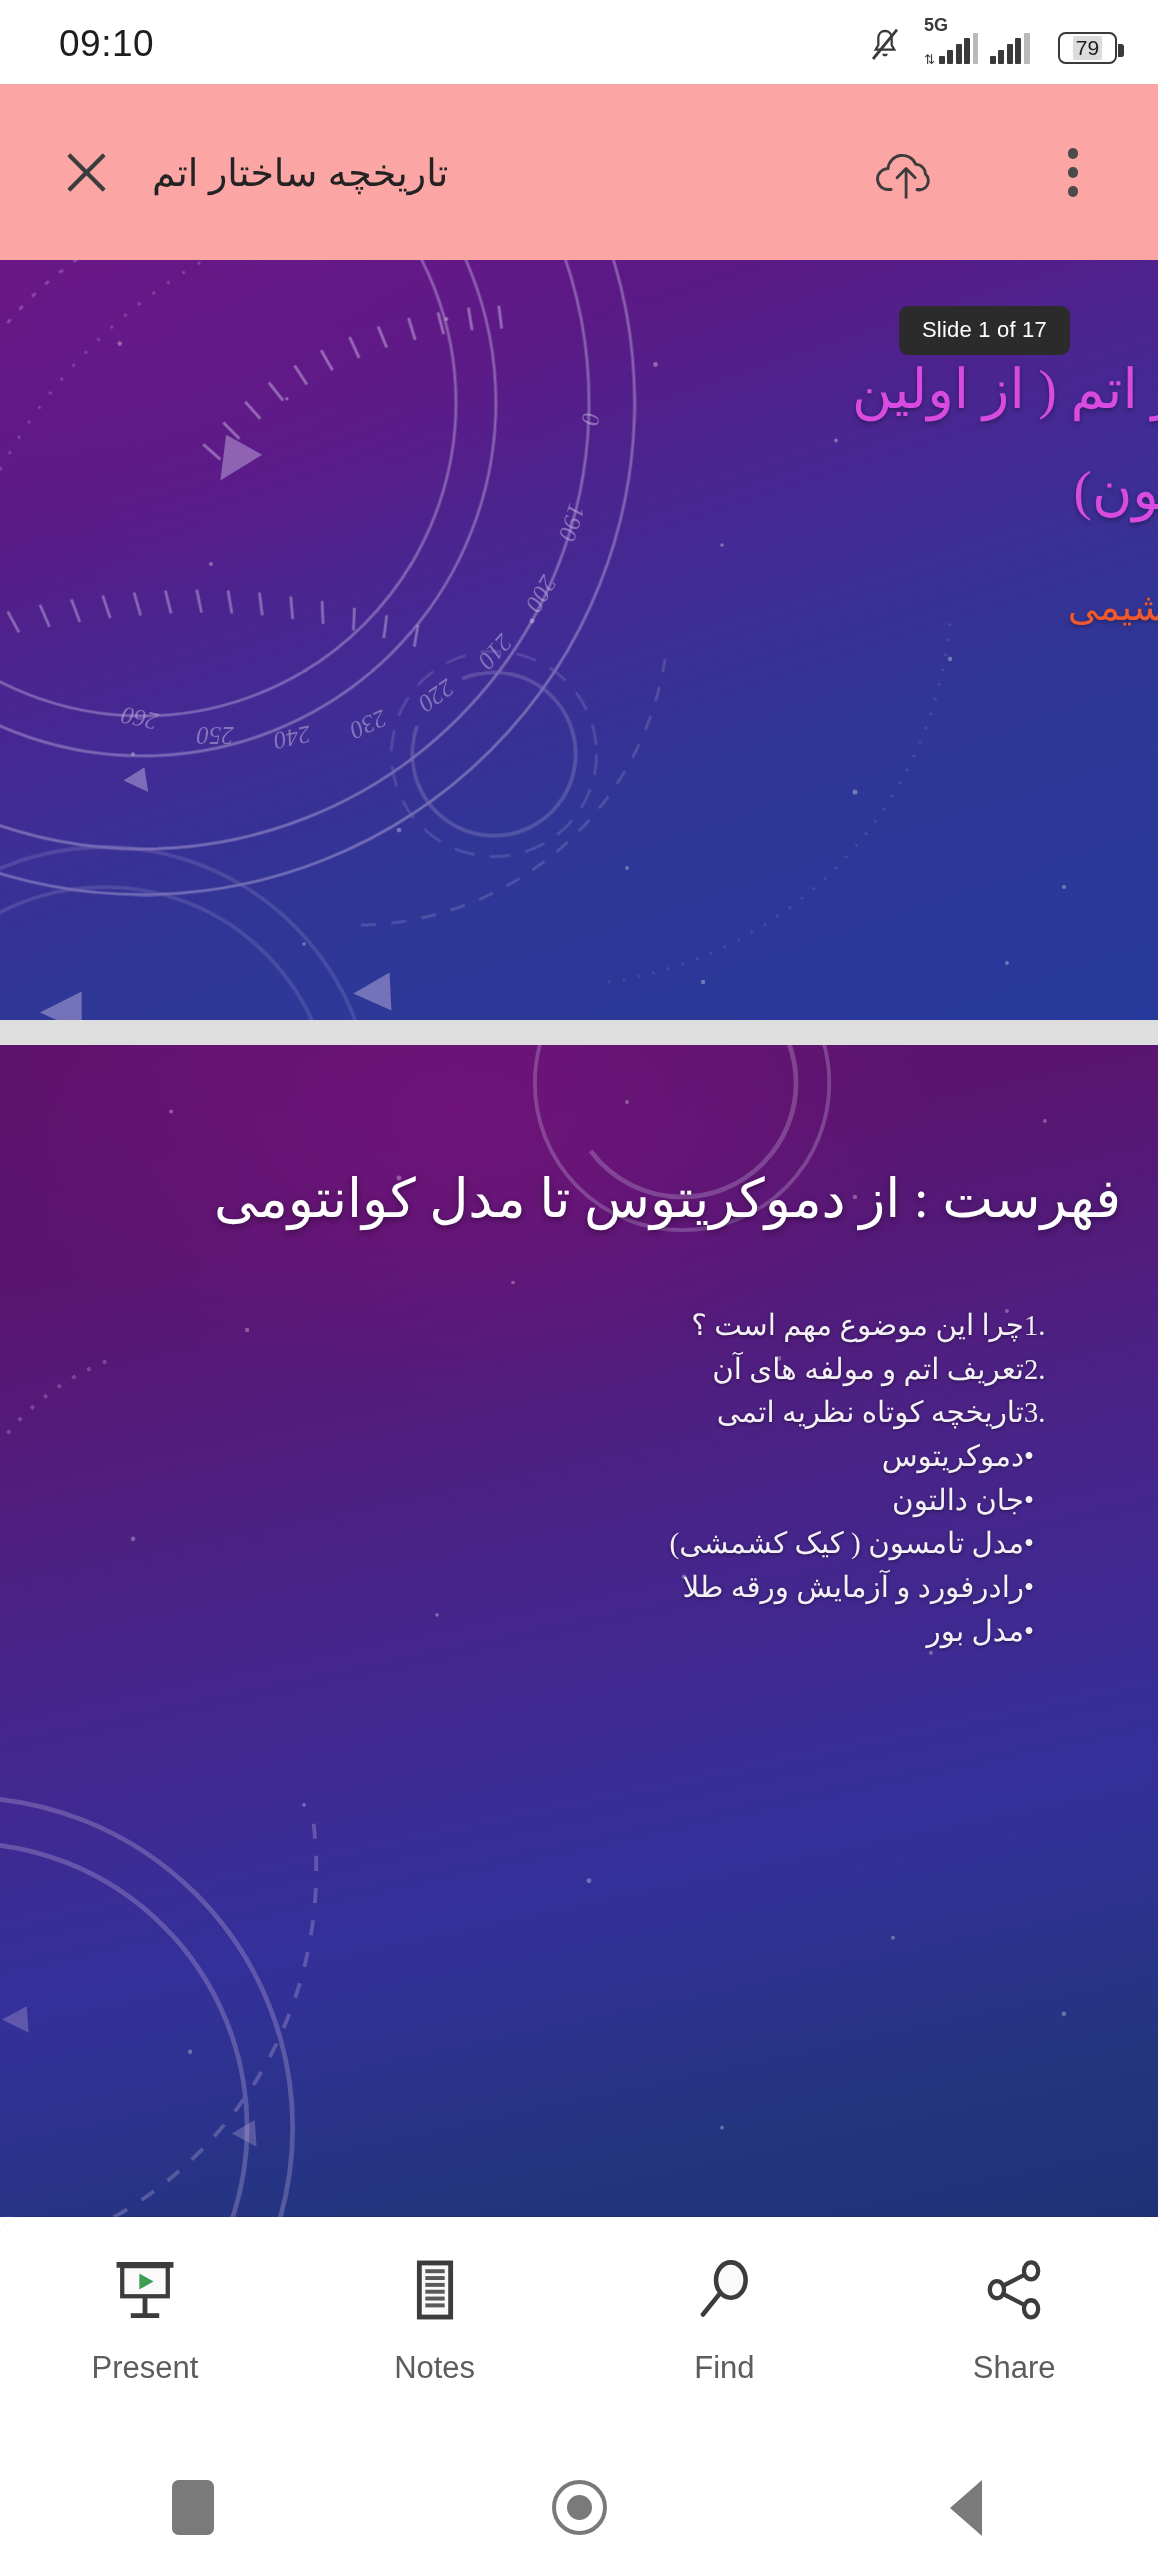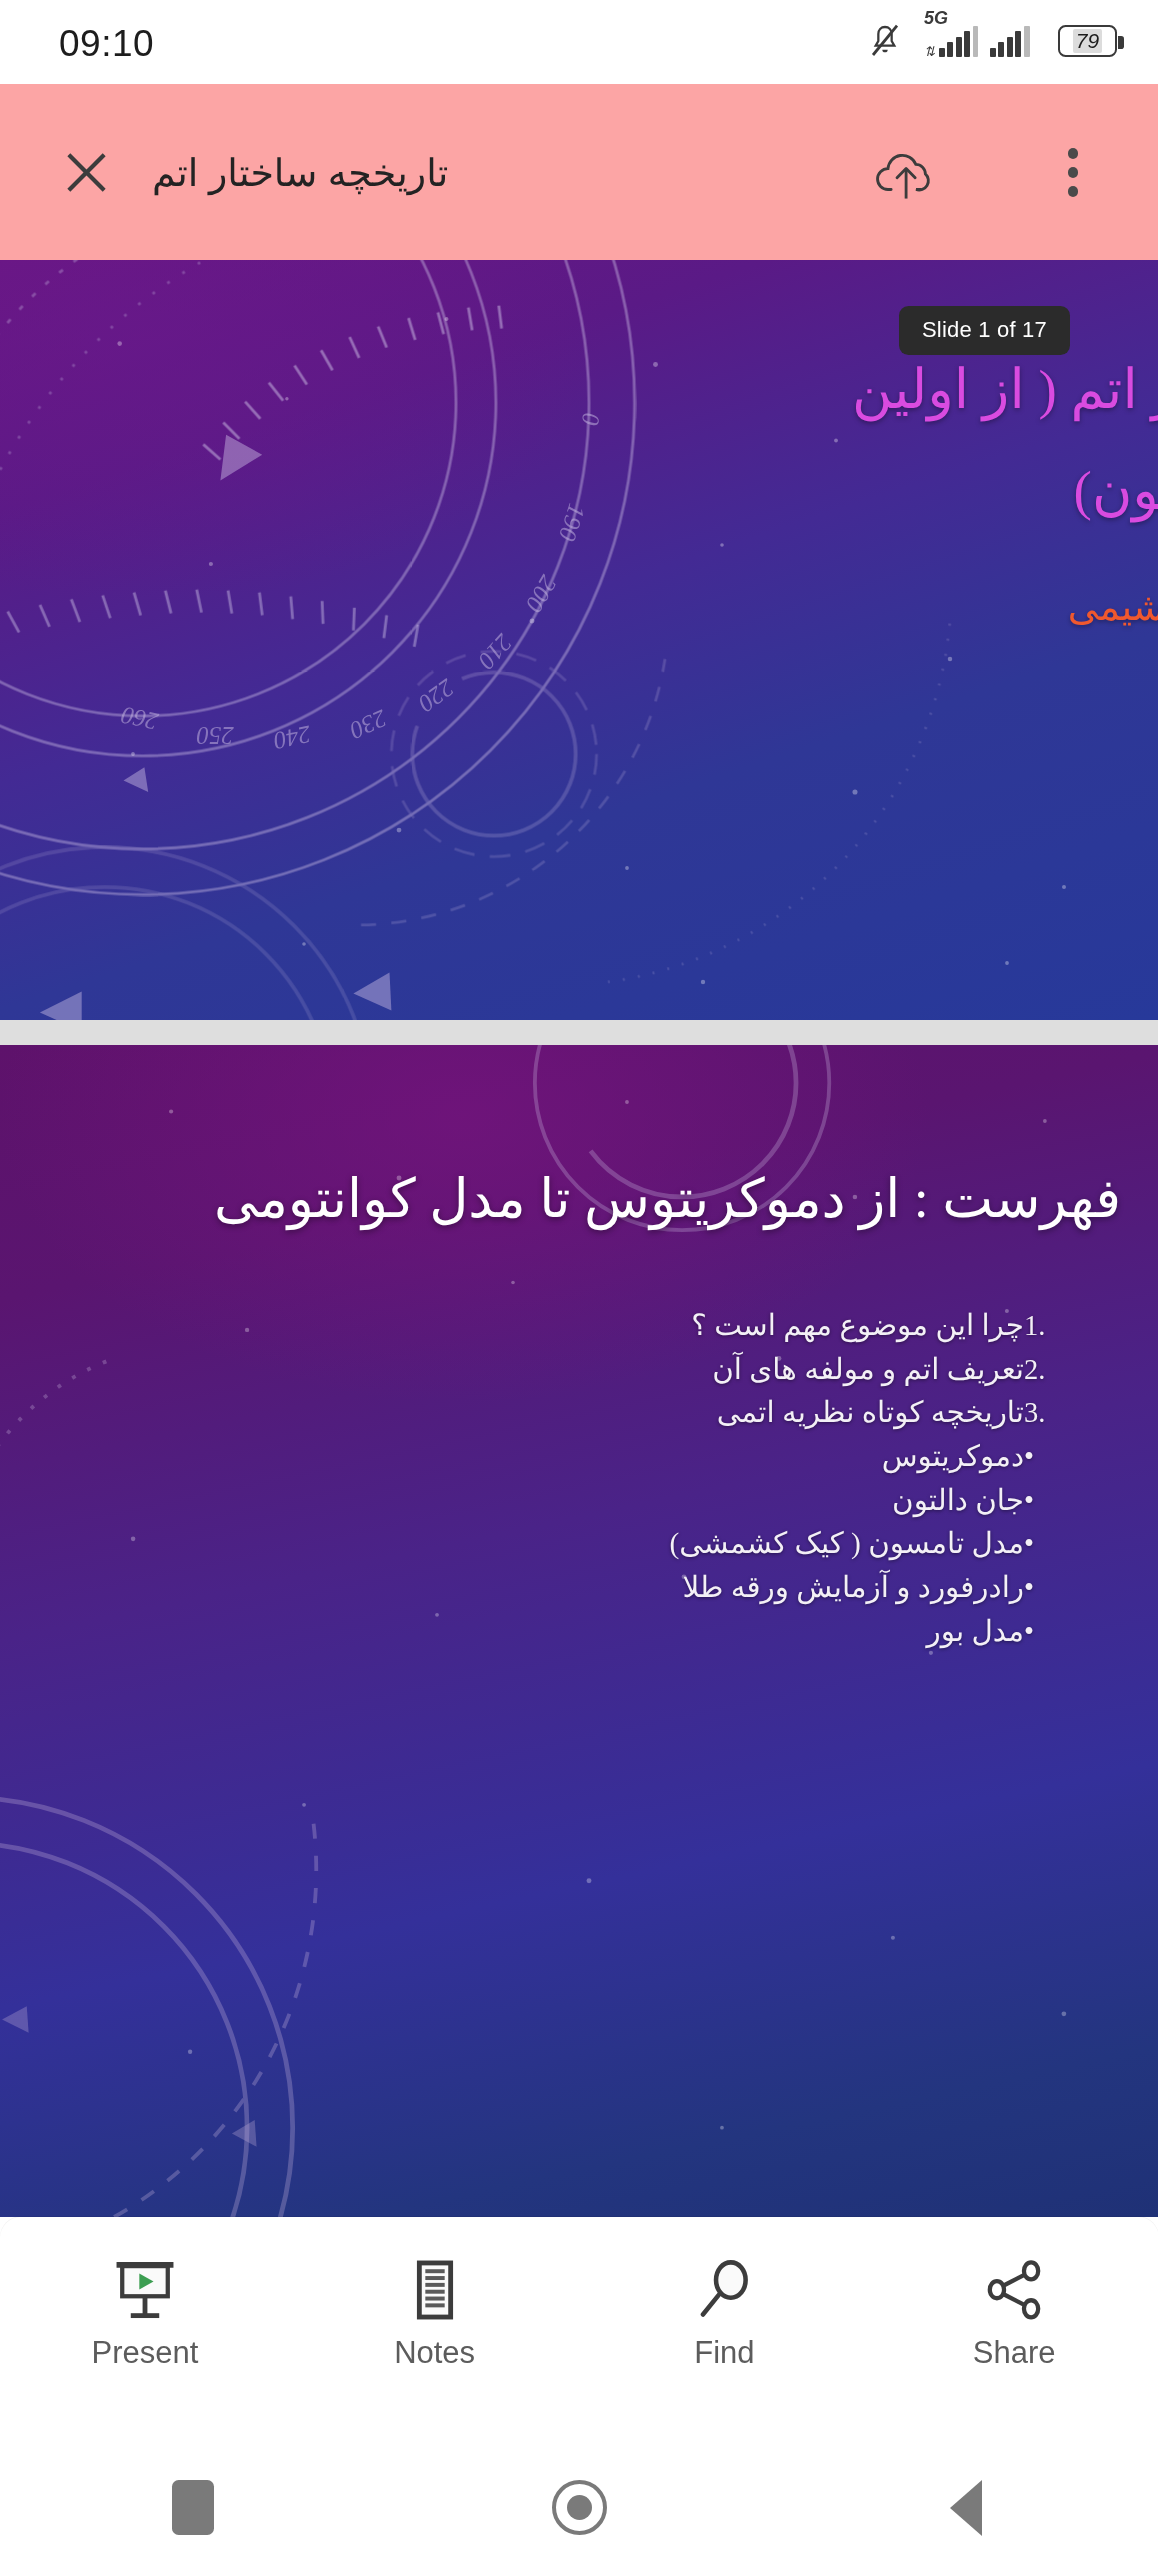--- a/index.html
+++ b/index.html
@@ -15,21 +15,21 @@
   .statusbar {
     position: absolute; left: 0; top: 0; width: 1159px; height: 84px;
     background: #ffffff;
   }
   .status-time {
     position: absolute; left: 59px; top: 23px;
     font-size: 37px; color: #1d1d1d; letter-spacing: 0.5px;
   }
   .status-right {
     position: absolute; right: 42px; top: 17px;
-    display: flex; align-items: center; gap: 9.5px; height: 47px; font-style: italic;
+    display: flex; align-items: flex-end; gap: 9.5px; height: 47px;
   }
   .icon-bell-muted { width: 32px; height: 38px; position: relative; }
   .sig-group { display: flex; align-items: flex-end; gap: 2.8px; height: 32px; position: relative; }
   .sig-group .bar { width: 5.7px; background: #3a3a3a; border-radius: 0.9px; }
   .sig-group .b1 { height: 8.5px; } .sig-group .b2 { height: 14.2px; }
   .sig-group .b3 { height: 20px; } .sig-group .b4 { height: 26px; }
   .sig-group .b5 { height: 31px; background: #b9b9b9; }
   .net-label { position: absolute; top: -17px; left: 0; font-size: 18px; color: #3a3a3a; font-weight: 600; }
   .sig-5g { margin-left: 13.3px; margin-right: 1.9px; padding-top: 15px; position: relative; }
   .battery {
@@ -139,21 +139,21 @@
   .s2-list .bullet .mk { font-size: 28.5px; }
 
   
   .bottombar {
     position: absolute; left: 0; top: 2217px; width: 1159px; height: 222px;
     background: #ffffff; border-radius: 21px 21px 0 0;
     box-shadow: 0 -0.9px 0 rgba(0,0,0,.06);
     display: flex; align-items: flex-start; justify-content: space-around; padding-top: 34px;
   }
   .bb-item {
-    width: 190px; display: flex; flex-direction: column; align-items: center; gap: 6px;
+    width: 190px; display: flex; flex-direction: column; align-items: center; gap: 21px;
   }
   .bb-ico { height: 78px; display: flex; align-items: center; justify-content: center; }
   .bb-lab { font-size: 31px; color: #5c5c5c; }
 
   
   .navbar {
     position: absolute; left: 0; top: 2439px; width: 1159px; height: 137px;
     background: #ffffff; display: flex; align-items: center; justify-content: space-around;
   }
   .nav-btn { width: 152px; height: 95px; display: flex; align-items: center; justify-content: center; }

